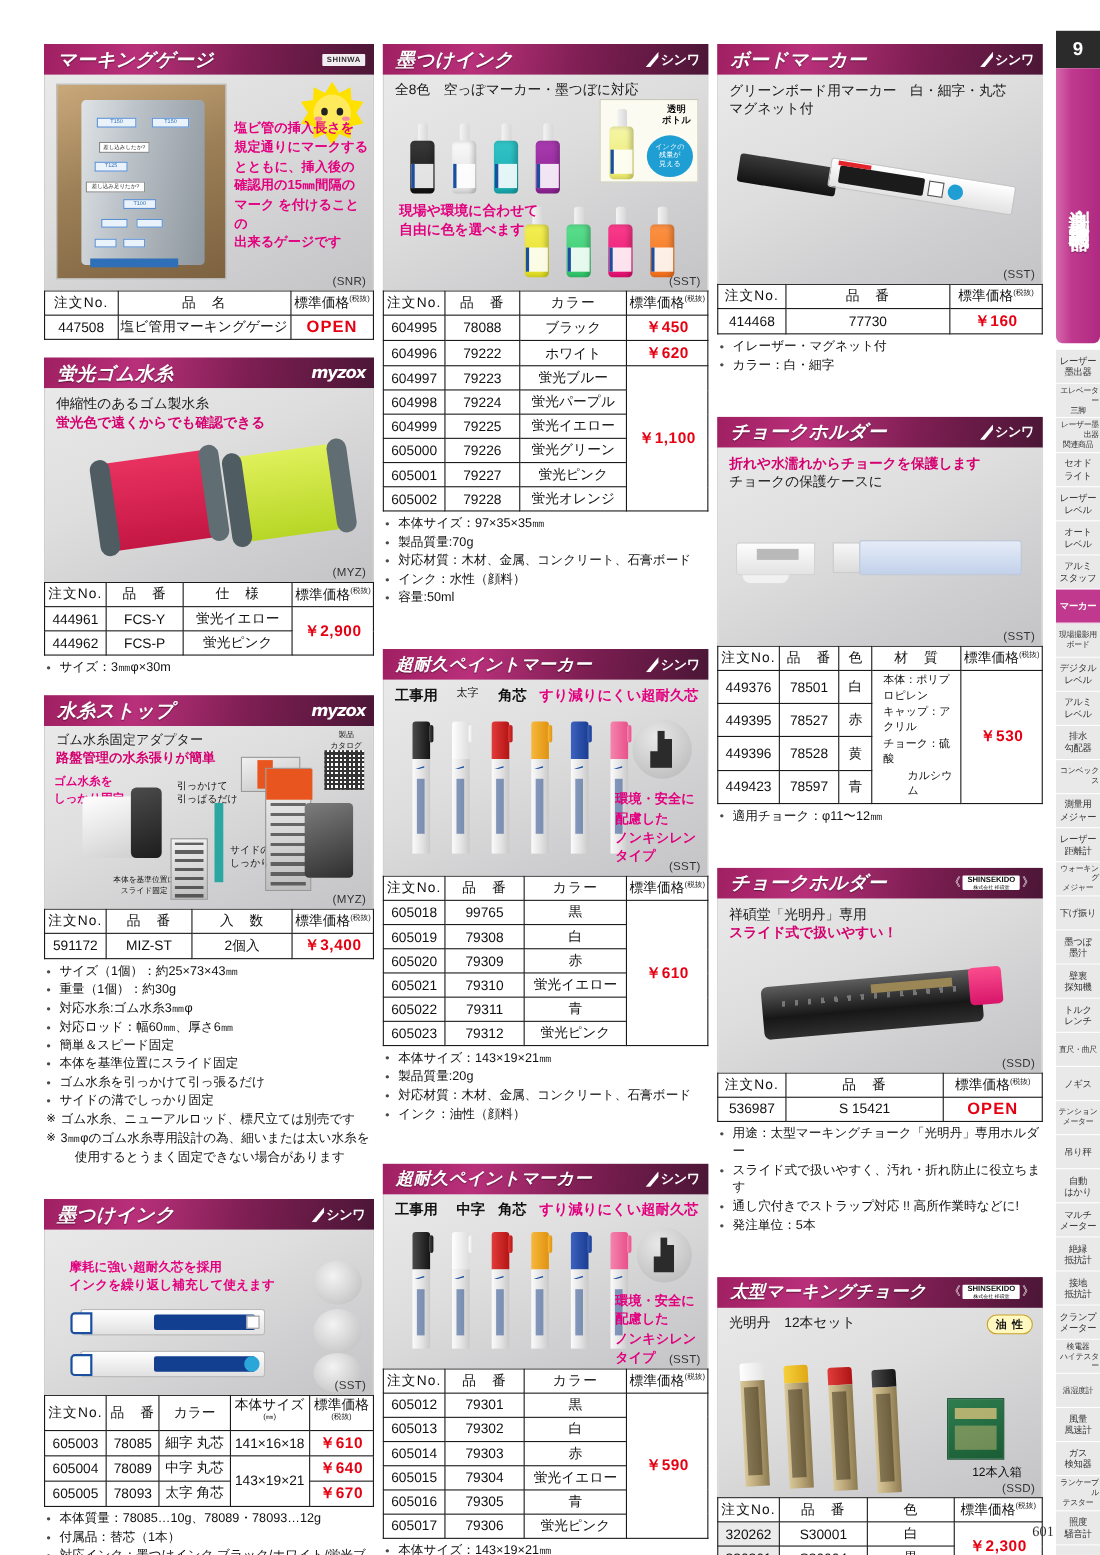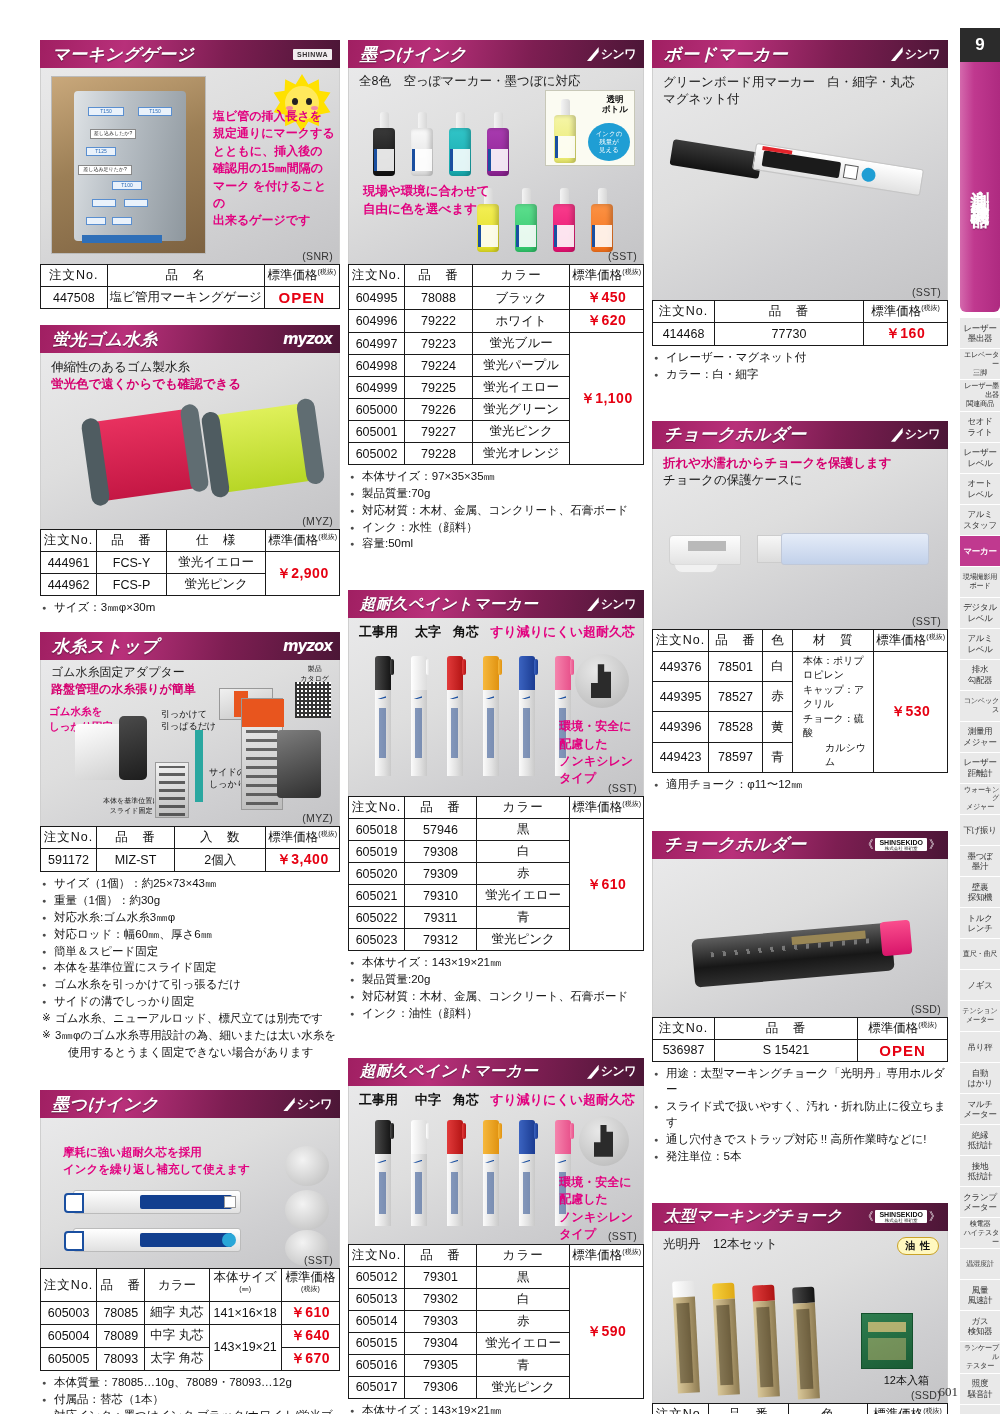--- a/index.html
+++ b/index.html
@@ -578,21 +578,21 @@
         </ul>
       </div>
 
       <div class="block" style="margin-top:22px;">
         <div class="bhead">
           <h2 class="sm">超耐久ペイントマーカー</h2>
           <span class="logo logo-shinwa"><i class="swoosh"></i>シンワ</span>
         </div>
         <div class="photo" style="height:178px;">
           <div style="position:absolute;left:10px;top:5px;font-size:13px;font-weight:bold;color:#111;">工事用</div>
-          <div style="position:absolute;left:66px;top:5px;font-size:13px;font-weight:bold;color:#111;">太字</div>
+          <div style="position:absolute;left:66px;top:5px;font-size:10px;font-weight:normal;color:#111;">太字</div>
           <div style="position:absolute;left:104px;top:5px;font-size:13px;font-weight:bold;color:#111;">角芯</div>
           <div style="position:absolute;right:8px;top:5px;font-size:13px;font-weight:bold;color:#e2007f;">すり減りにくい超耐久芯</div>
 
           <div class="pen" style="left:26px;top:38px;">
               <div class="cap" style="background:linear-gradient(90deg,#4a4a4a,#141414);"></div>
               <div class="barrel">
                 <div class="txt"></div>
               </div>
             </div>
           <div class="pen" style="left:62px;top:38px;">
@@ -638,21 +638,21 @@
         <table class="spec">
           <tbody>
               <tr>
             <th style="width:56px;">注文No.</th>
             <th style="width:72px;">品　番</th>
             <th>カラー</th>
             <th class="tight" style="width:72px;"><span>標準価格</span><sup>(税抜)</sup></th>
           </tr>
           <tr>
             <td>605018</td>
-            <td>57946</td>
+            <td>99765</td>
             <td>黒</td>
             <td class="price" rowspan="6">￥610</td>
           </tr>
           <tr>
             <td>605019</td>
             <td>79308</td>
             <td>白</td>
           </tr>
           <tr>
             <td>605020</td>
@@ -789,21 +789,21 @@
       </div>
     </div>
 
     <div class="col c3">
 
       <div class="block">
         <div class="bhead">
           <h2>ボードマーカー</h2>
           <span class="logo logo-shinwa"><i class="swoosh"></i>シンワ</span>
         </div>
-        <div class="photo" style="height:232px;">
+        <div class="photo" style="height:190px;">
           <div class="cap-lead" style="font-size:12.5px;">
             <span>グリーンボード用マーカー　白・細字・丸芯</span><br>
             <span>マグネット付</span>
           </div>
           <div style="position:absolute;left:18px;top:78px;width:90px;height:26px;background:linear-gradient(180deg,#3a3a3a,#121212);border-radius:3px;transform:rotate(9deg);"></div>
           <div style="position:absolute;left:100px;top:88px;width:170px;height:27px;background:linear-gradient(180deg,#fff,#e2e2e2);border:1px solid #c5c5c5;border-radius:3px;transform:rotate(9deg);">
             <div style="position:absolute;left:8px;top:5px;width:78px;height:16px;background:#1b1b1b;border-radius:2px;"></div>
             <div style="position:absolute;left:90px;top:6px;width:14px;height:14px;background:#fff;border:1px solid #555;"></div>
             <div style="position:absolute;left:108px;top:6px;width:14px;height:14px;background:#1f9ed4;border-radius:50%;"></div>
             <div style="position:absolute;left:6px;top:1px;width:30px;height:4px;background:#e3242b;"></div>
@@ -894,20 +894,24 @@
       <div class="block" style="margin-top:22px;">
         <div class="bhead">
           <h2>チョークホルダー</h2>
           <span class="logo logo-shinseki">
             <span class="wing">《</span>
               <span class="badge">SHINSEKIDO<small>株式会社 祥碩堂</small></span>
               <span class="wing">》</span>
           </span>
         </div>
         <div class="photo" style="height:158px;">
+          <div class="cap-lead">
+            <span style="font-size:12.5px;">祥碩堂「光明丹」専用</span><br>
+            <span class="pk" style="font-size:12.5px;">スライド式で扱いやすい！</span>
+          </div>
           <div style="position:absolute;left:40px;top:72px;width:200px;height:48px;background:linear-gradient(180deg,#5e5e5e,#171717 60%,#2f2f2f);border-radius:6px;transform:rotate(-5deg);">
             <div style="position:absolute;left:18px;top:14px;right:18px;height:5px;background:repeating-linear-gradient(90deg,#777 0 3px,transparent 3px 12px);"></div>
             <div style="position:absolute;left:100px;top:6px;width:74px;height:8px;background:#9a8755;"></div>
           </div>
           <div style="position:absolute;left:228px;top:62px;width:30px;height:34px;background:linear-gradient(180deg,#fa4d8d,#d8156a);border-radius:4px;transform:rotate(-5deg);"></div>
           <div class="maker">(SSD)</div>
         </div>
         <table class="spec">
           <tbody>
               <tr>

